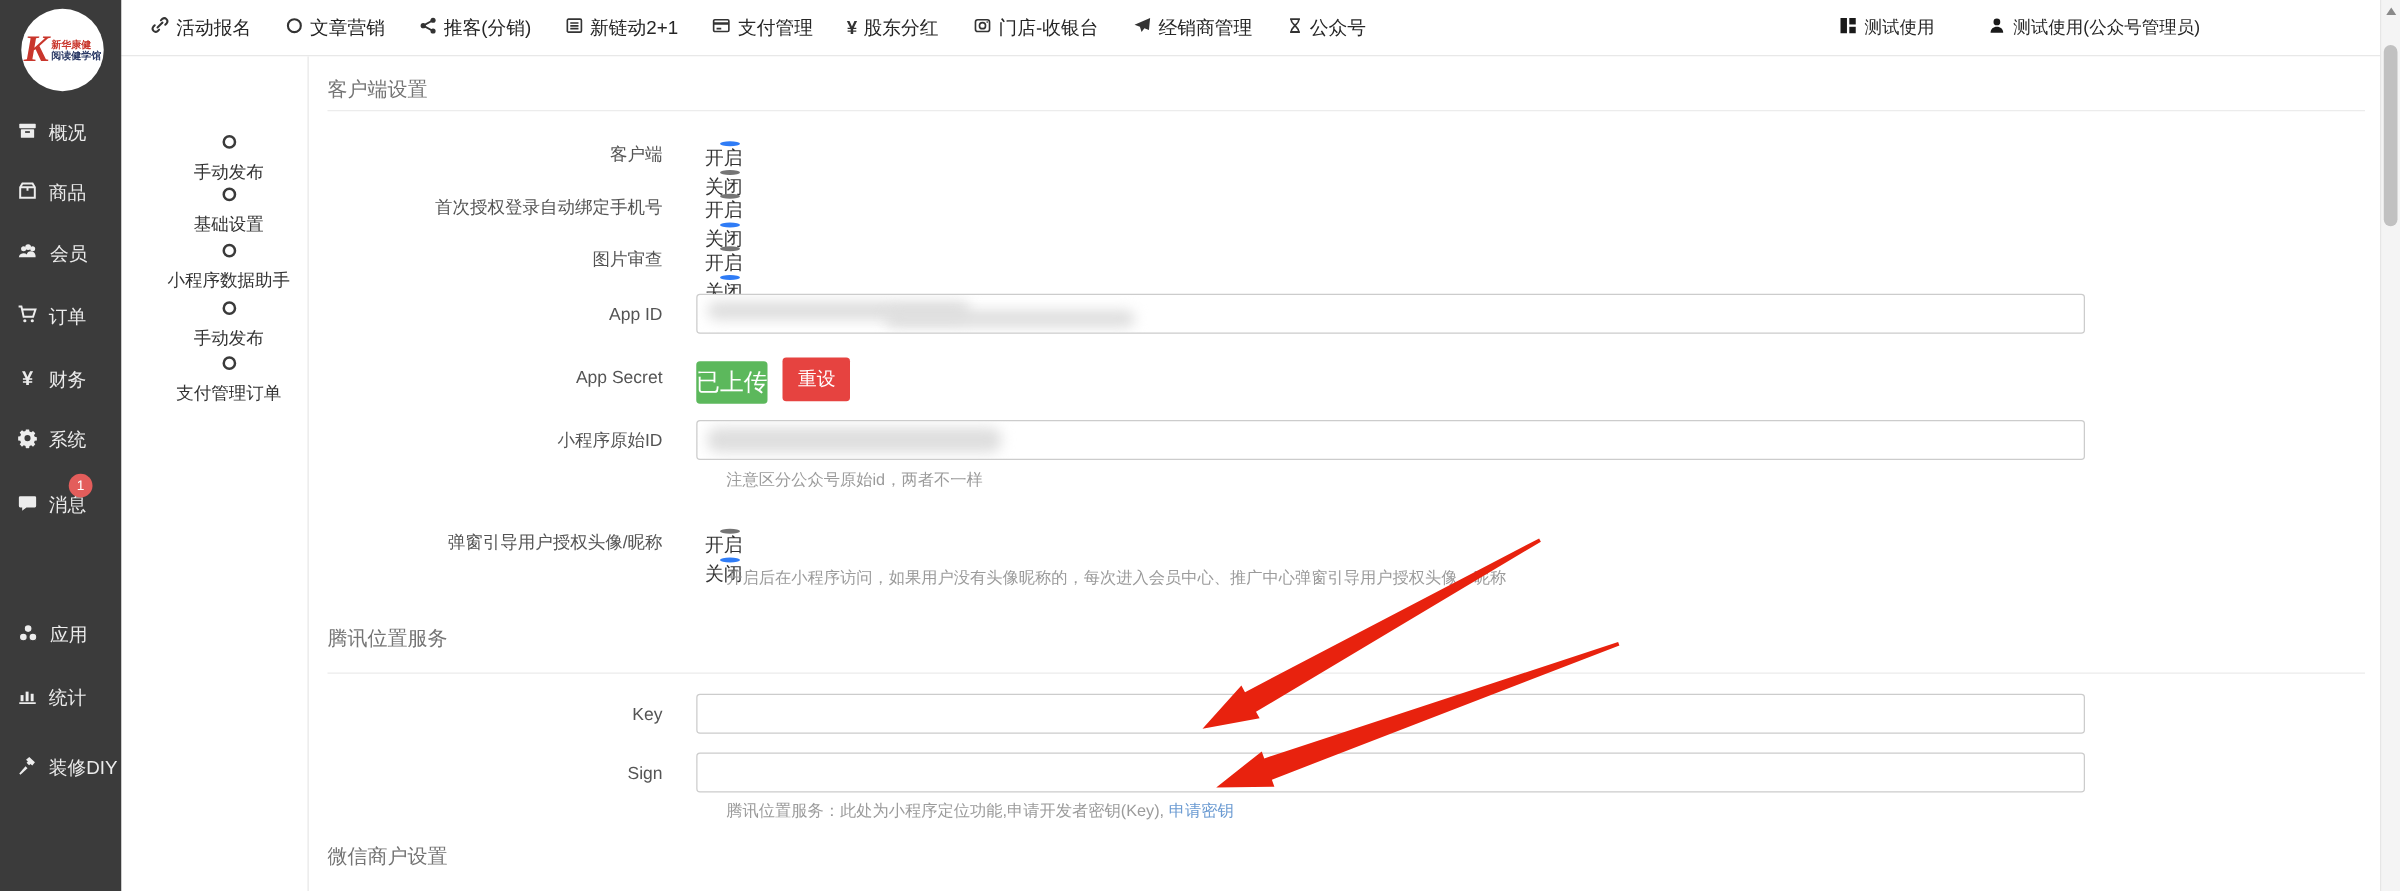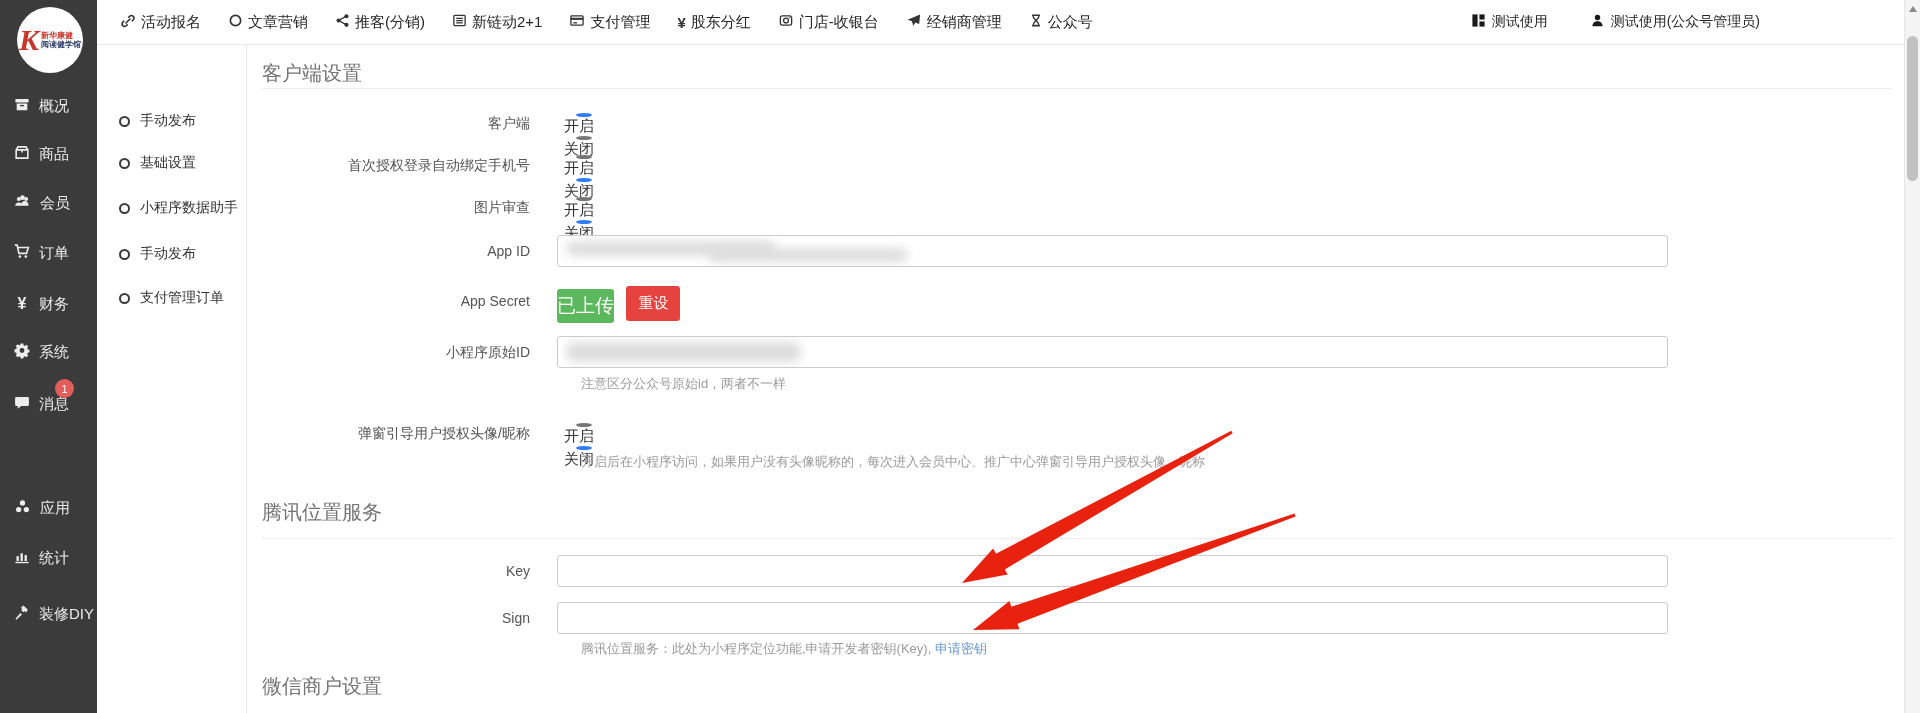--- a/index.html
+++ b/index.html
@@ -28,26 +28,26 @@
   .topnav { display:flex; align-items:center; gap:27px; padding-left:23px; }
   .tn-item { display:flex; align-items:center; gap:5px; color:#262626; font-size:15px; cursor:pointer; white-space:nowrap; }
   .tn-item svg { color:#333; }
   .top-right { margin-left:auto; display:flex; align-items:center; gap:42px; padding-right:160px; }
   .tr-item { display:flex; align-items:center; gap:6px; color:#262626; font-size:14px; cursor:pointer; white-space:nowrap;text-align:center; }
 
   
   .submenu { position:absolute; left:97px; top:45px; width:150px; height:668px; background:#fff;
     border-right:1px solid #e7e7e7; z-index:5; }
   .sm-item { position:absolute; left:0; width:150px; height:26px; display:flex; align-items:center;
-    gap:10px; padding-left:22px; color:#333; font-size:14px; cursor:pointer; }
+    gap:10px; padding-left:22px; color:#333; font-size:14px; cursor:pointer;flex-direction:column; }
   .sm-dot { width:11px; height:11px; border-radius:50%; border:2px solid #3a3a3a; flex:0 0 auto; }
 
   
   .content { position:absolute; left:247px; top:45px; width:1673px; height:668px; background:#fff; }
-  .sec-title { position:absolute; left:15px; font-size:20px; color:#747474; line-height:18px; }
+  .sec-title { position:absolute; left:15px; font-size:16px; color:#747474; line-height:18px; }
   .divider { position:absolute; left:15px; width:1630px; height:1px; background:#ececec; }
   .flabel { position:absolute; left:15px; width:268px; text-align:right; color:#545454; font-size:14px; line-height:20px; }
   .flabel.tall { line-height:32px; }
   .fctrl { position:absolute; left:310px; }
   .radio-group { display:flex; align-items:center; height:20px;flex-direction:column; }
   .radio { width:16px; height:16px; border-radius:50%; background:#fff; border:2px solid #757575; cursor:pointer; }
   .radio.on { border:2px solid #2f7cf6; background:radial-gradient(circle, #2f7cf6 0 4px, #e9f1fe 4.5px); }
   .rlabel { font-size:15px; color:#333; margin-left:7px; margin-right:16px; }
   .txtbox { position:absolute; left:310px; width:1111px; height:32px; border:1px solid #ccc; border-radius:3px;
     background:#fff; font-size:14px; color:#333; padding:0 9px; }

